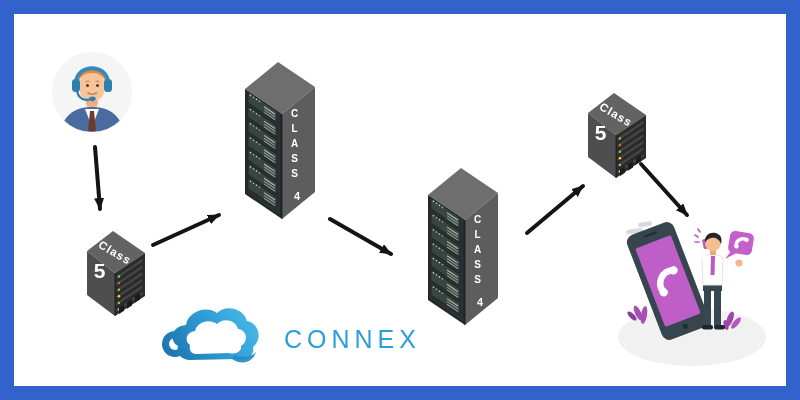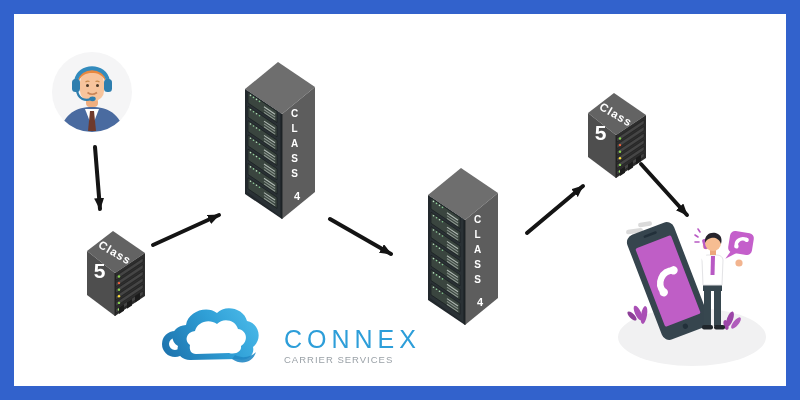--- a/index.html
+++ b/index.html
@@ -247,17 +247,16 @@
         <stop offset="1" stop-color="#55c3ef"></stop>
       </linearGradient>
     </defs>
     <circle cx="13" cy="44" r="9.5" fill="none" stroke="url(#lg)" stroke-width="7"></circle>
     <path d="M 16,46 C 6,40 10,26 24,25 C 26,12 44,5 55,13 C 63,4 82,8 85,21 C 97,23 101,39 91,47 C 93,55 85,62 75,59 L 28,60 C 19,60 14,53 16,46 Z" fill="url(#lg)"></path>
     <path d="M 28,45 C 22,41 24,32 33,31 C 35,22 47,18 55,24 C 61,17 74,20 76,29 C 85,30 87,41 79,46 C 80,51 74,55 67,53 L 34,54 C 29,54 27,50 28,45 Z" fill="#ffffff"></path>
     <path d="M 70,59 C 80,66 91,62 94,52 C 89,57 81,59 73,55 Z" fill="#2288c4" opacity="0.9"></path>
   </svg>
   <div class="logo-text">
     <div class="brand-name">CONNEX</div>
-    <div class="brand-tagline">CARRIER SERVICES</div>
   </div>
 
   <div class="frame"></div>
 </div>
 
 </body></html>

